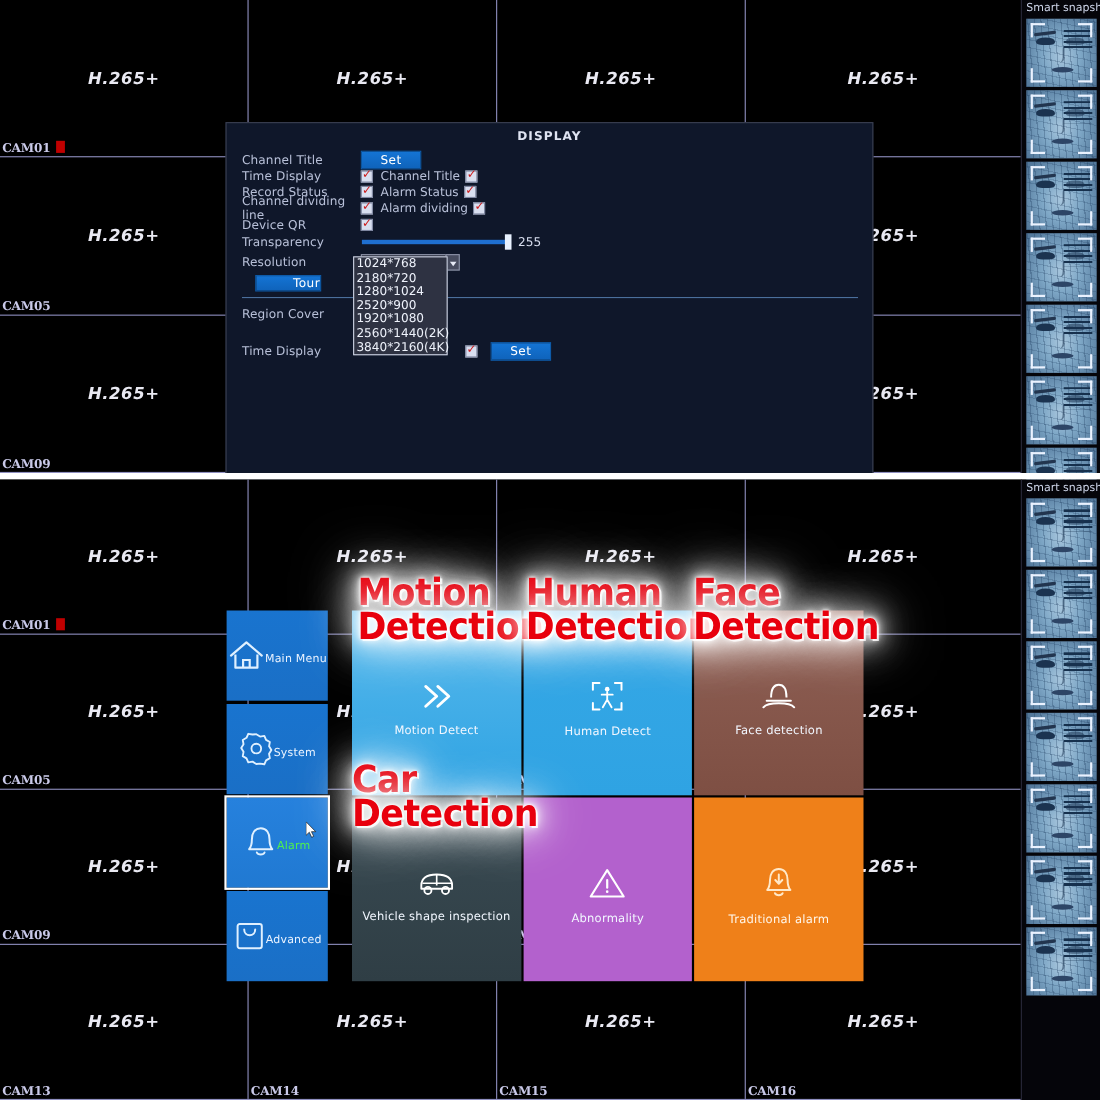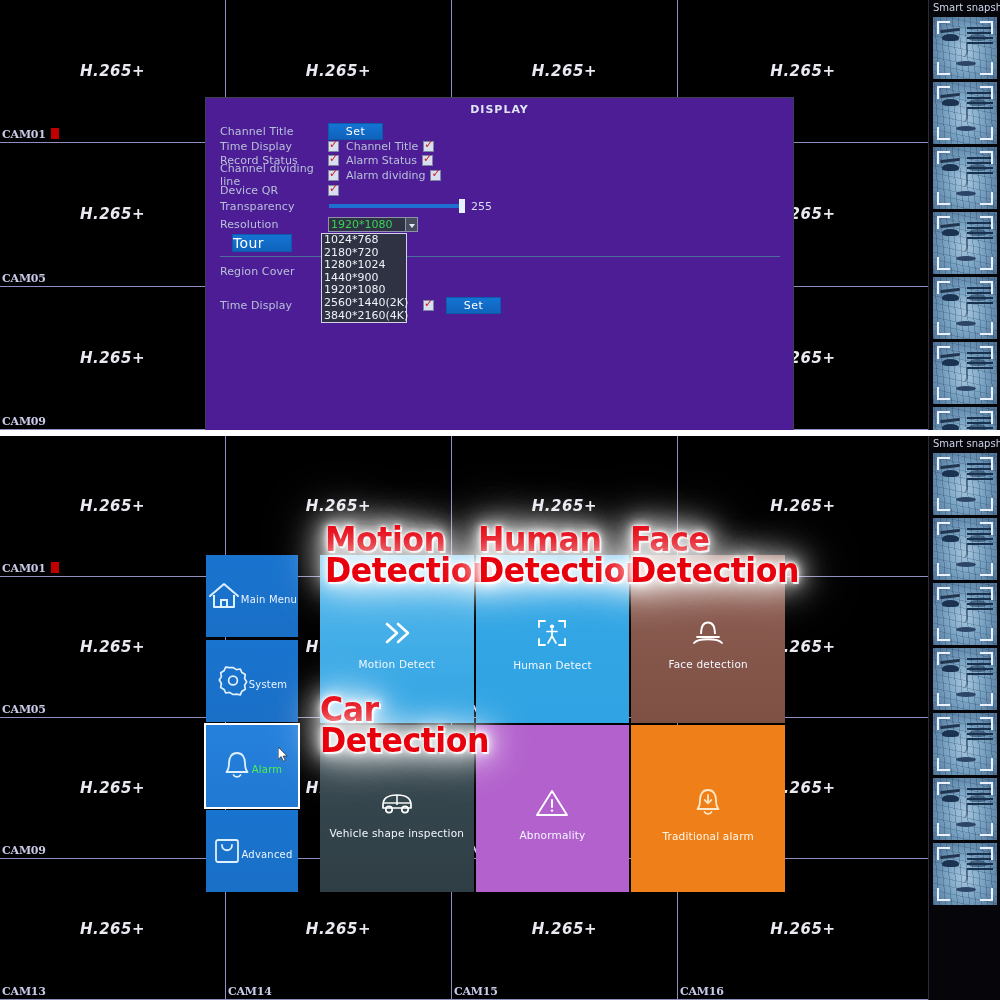--- a/index.html
+++ b/index.html
@@ -57,22 +57,22 @@
     background:repeating-linear-gradient(to bottom,#1c3category 0,transparent 0);
     background-image:repeating-linear-gradient(to bottom,#16304d 0 2px,transparent 2px 5px); }
   .face .c { position:absolute; width:13px; height:13px; border-color:#eaf2ff;
     border-style:solid; border-width:0; }
   .face .c.tl { top:4px; left:4px; border-top-width:2px; border-left-width:2px; }
   .face .c.tr { top:4px; right:4px; border-top-width:2px; border-right-width:2px; }
   .face .c.bl { bottom:4px; left:4px; border-bottom-width:2px; border-left-width:2px; }
   .face .c.br { bottom:4px; right:4px; border-bottom-width:2px; border-right-width:2px; }
 
   
-  #dlg { position:absolute; left:205px; top:97px; width:589px; height:334px;
-    background:#4c1d95; border:1px solid #3b4052; }
+  #dlg { position:absolute; left:205px; top:111px; width:589px; height:334px;
+    background:#0f172a; border:1px solid #3b4052; }
   #dlgTitle { text-align:center; color:#dfe4f2; font-size:11px; font-weight:bold;
     letter-spacing:1px; padding-top:5px; }
   .frm { position:absolute; left:14px; top:26px; width:560px; }
   .row { display:flex; align-items:center; height:14.7px; }
   .lbl { color:#b8c0d8; font-size:11px; width:108px; flex:none; letter-spacing:.1px; }
   .btnblue { background:linear-gradient(#1474d4,#0f63bb); color:#fff; font-size:11px;
     border:1px solid #0d5aa8; padding:1px 0; width:55px; text-align:center;
     letter-spacing:.4px; }
   .cb { width:11px; height:11px; background:#d9dff0; border:1px solid #7e86a0;
     display:inline-block; position:relative; flex:none; }
@@ -89,22 +89,22 @@
   .selarrow { position:absolute; right:-13px; top:-1px; width:13px; height:15px;
     background:#474c5f; border:1px solid #8d93a8; }
   .selarrow::after { content:""; position:absolute; left:3px; top:6px;
     border-left:3px solid transparent; border-right:3px solid transparent;
     border-top:4px solid #e6eaf5; }
   #optlist { position:absolute; left:321px; top:233px; width:86px;
     background:#2e3242; border:1px solid #cfd5e6; z-index:5; padding:0; }
   #optlist .opt { color:#eef2fb; font-size:11px; line-height:12.6px; padding-left:2px;
     white-space:nowrap; font-family:"DejaVu Sans","Liberation Sans",sans-serif; }
   .hr { height:1px; background:#4b6f9c; margin:4px 0 5px 0; width:560px; }
-  .tourbtn { background:linear-gradient(#1474d4,#0f63bb); color:#fff; font-size:14px;
-    border:1px solid #0d5aa8; width:60px; text-align:left; letter-spacing:.4px; }
+  .tourbtn { background:linear-gradient(#1474d4,#0f63bb); color:#fff; font-size:11px;
+    border:1px solid #0d5aa8; width:60px; text-align:right; letter-spacing:.4px; }
   #cursor1 { position:absolute; left:495px; top:238px; width:0; height:0; }
 
   
   #launch { position:absolute; left:206px; top:555px; width:92px; }
   .lbtn { width:92px; height:82px; background:linear-gradient(#1974cf,#1a6fc6);
     margin-bottom:3px; position:relative; display:flex; 
     align-items:center; justify-content:center; }
   .lbtn.sel { outline:2px solid #ffffff; outline-offset:0; background:linear-gradient(#2681dd,#2079d2); }
   .lbtn .ltext { color:#eaf3ff; font-size:10px; margin-top:7px; letter-spacing:.2px; }
   .lbtn.sel .ltext { color:#4ef04e; }
@@ -364,21 +364,21 @@
         <span class="btnblue" style="margin-left:12px;">Set</span>
       </div>
     </div>
 
   </div>
 
   <div id="optlist">
       <div class="opt">1024*768</div>
       <div class="opt">2180*720</div>
       <div class="opt">1280*1024</div>
-      <div class="opt">1440*900</div>
+      <div class="opt">2520*900</div>
       <div class="opt">1920*1080</div>
       <div class="opt">2560*1440(2K)</div>
       <div class="opt">3840*2160(4K)</div>
     </div>
 
   <svg id="cursor1" width="12" height="18" viewBox="0 0 12 18" style="position:absolute;left:494px;top:237px;">
     <polygon points="0,0 0,14 3.4,10.8 5.8,16 7.9,15 5.6,10.2 10,10.2" fill="#ffffff" stroke="#111" stroke-width=".7"></polygon>
   </svg>
 
   <div id="splitter"></div>

